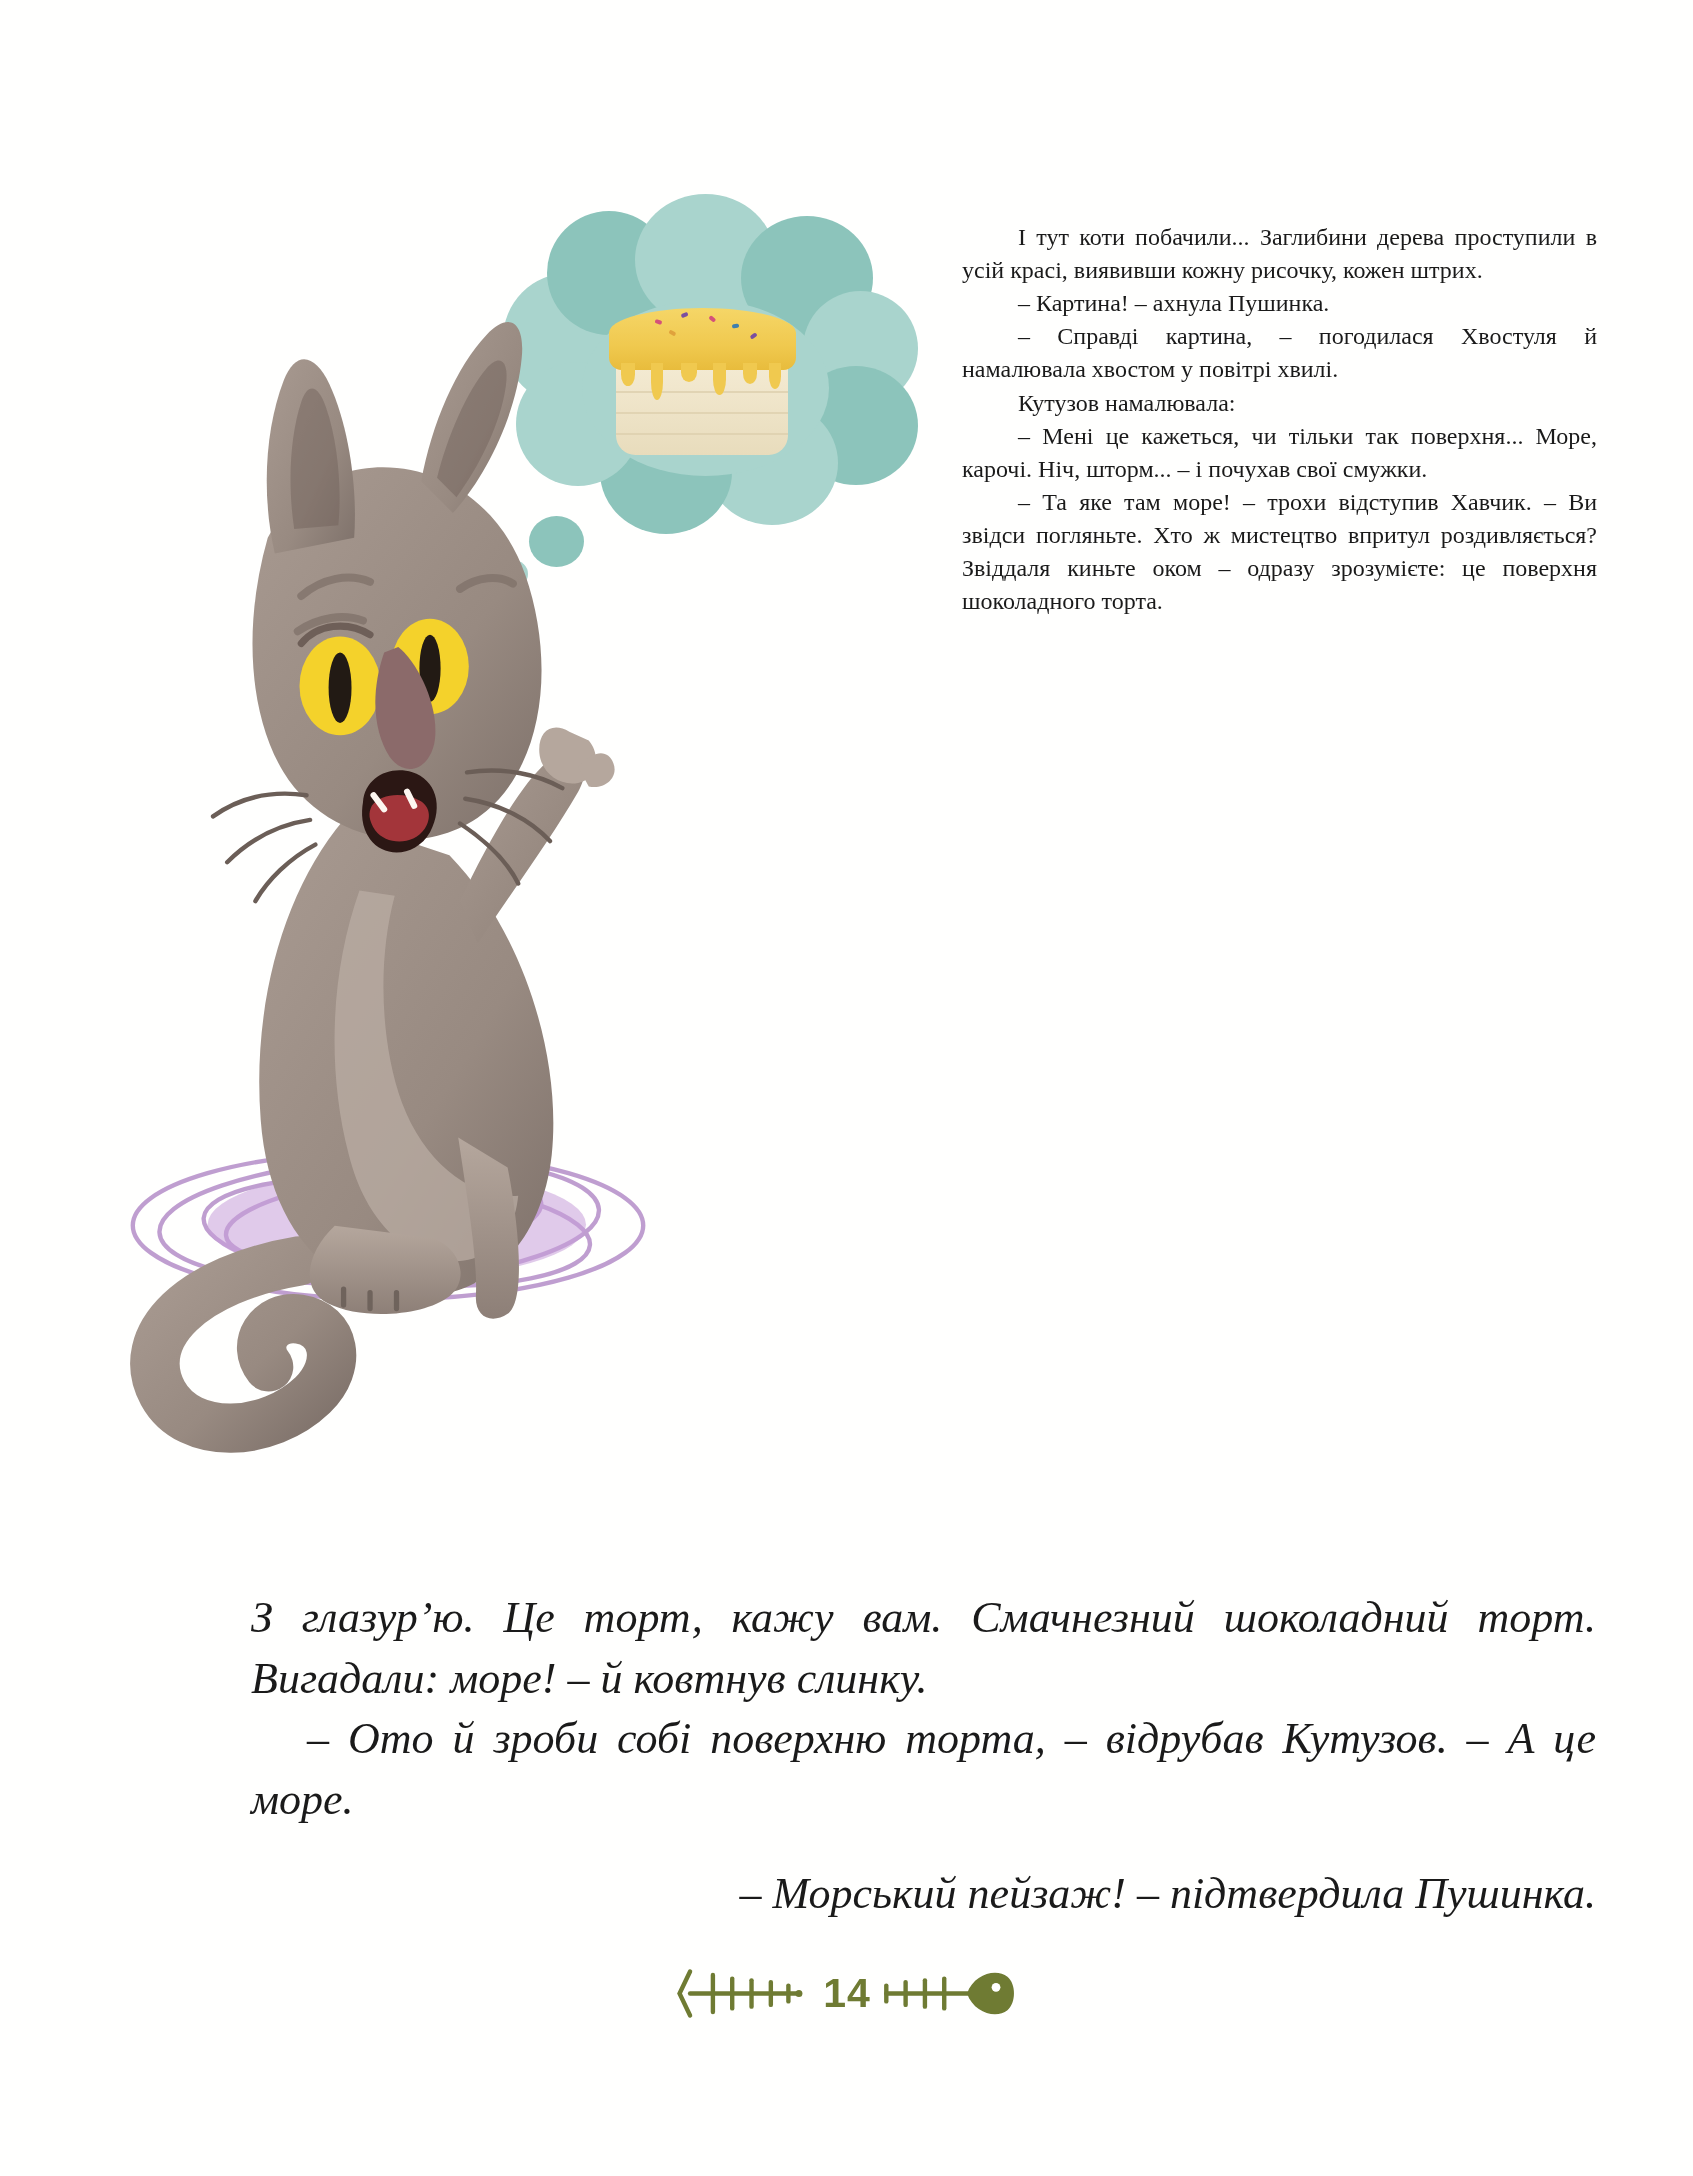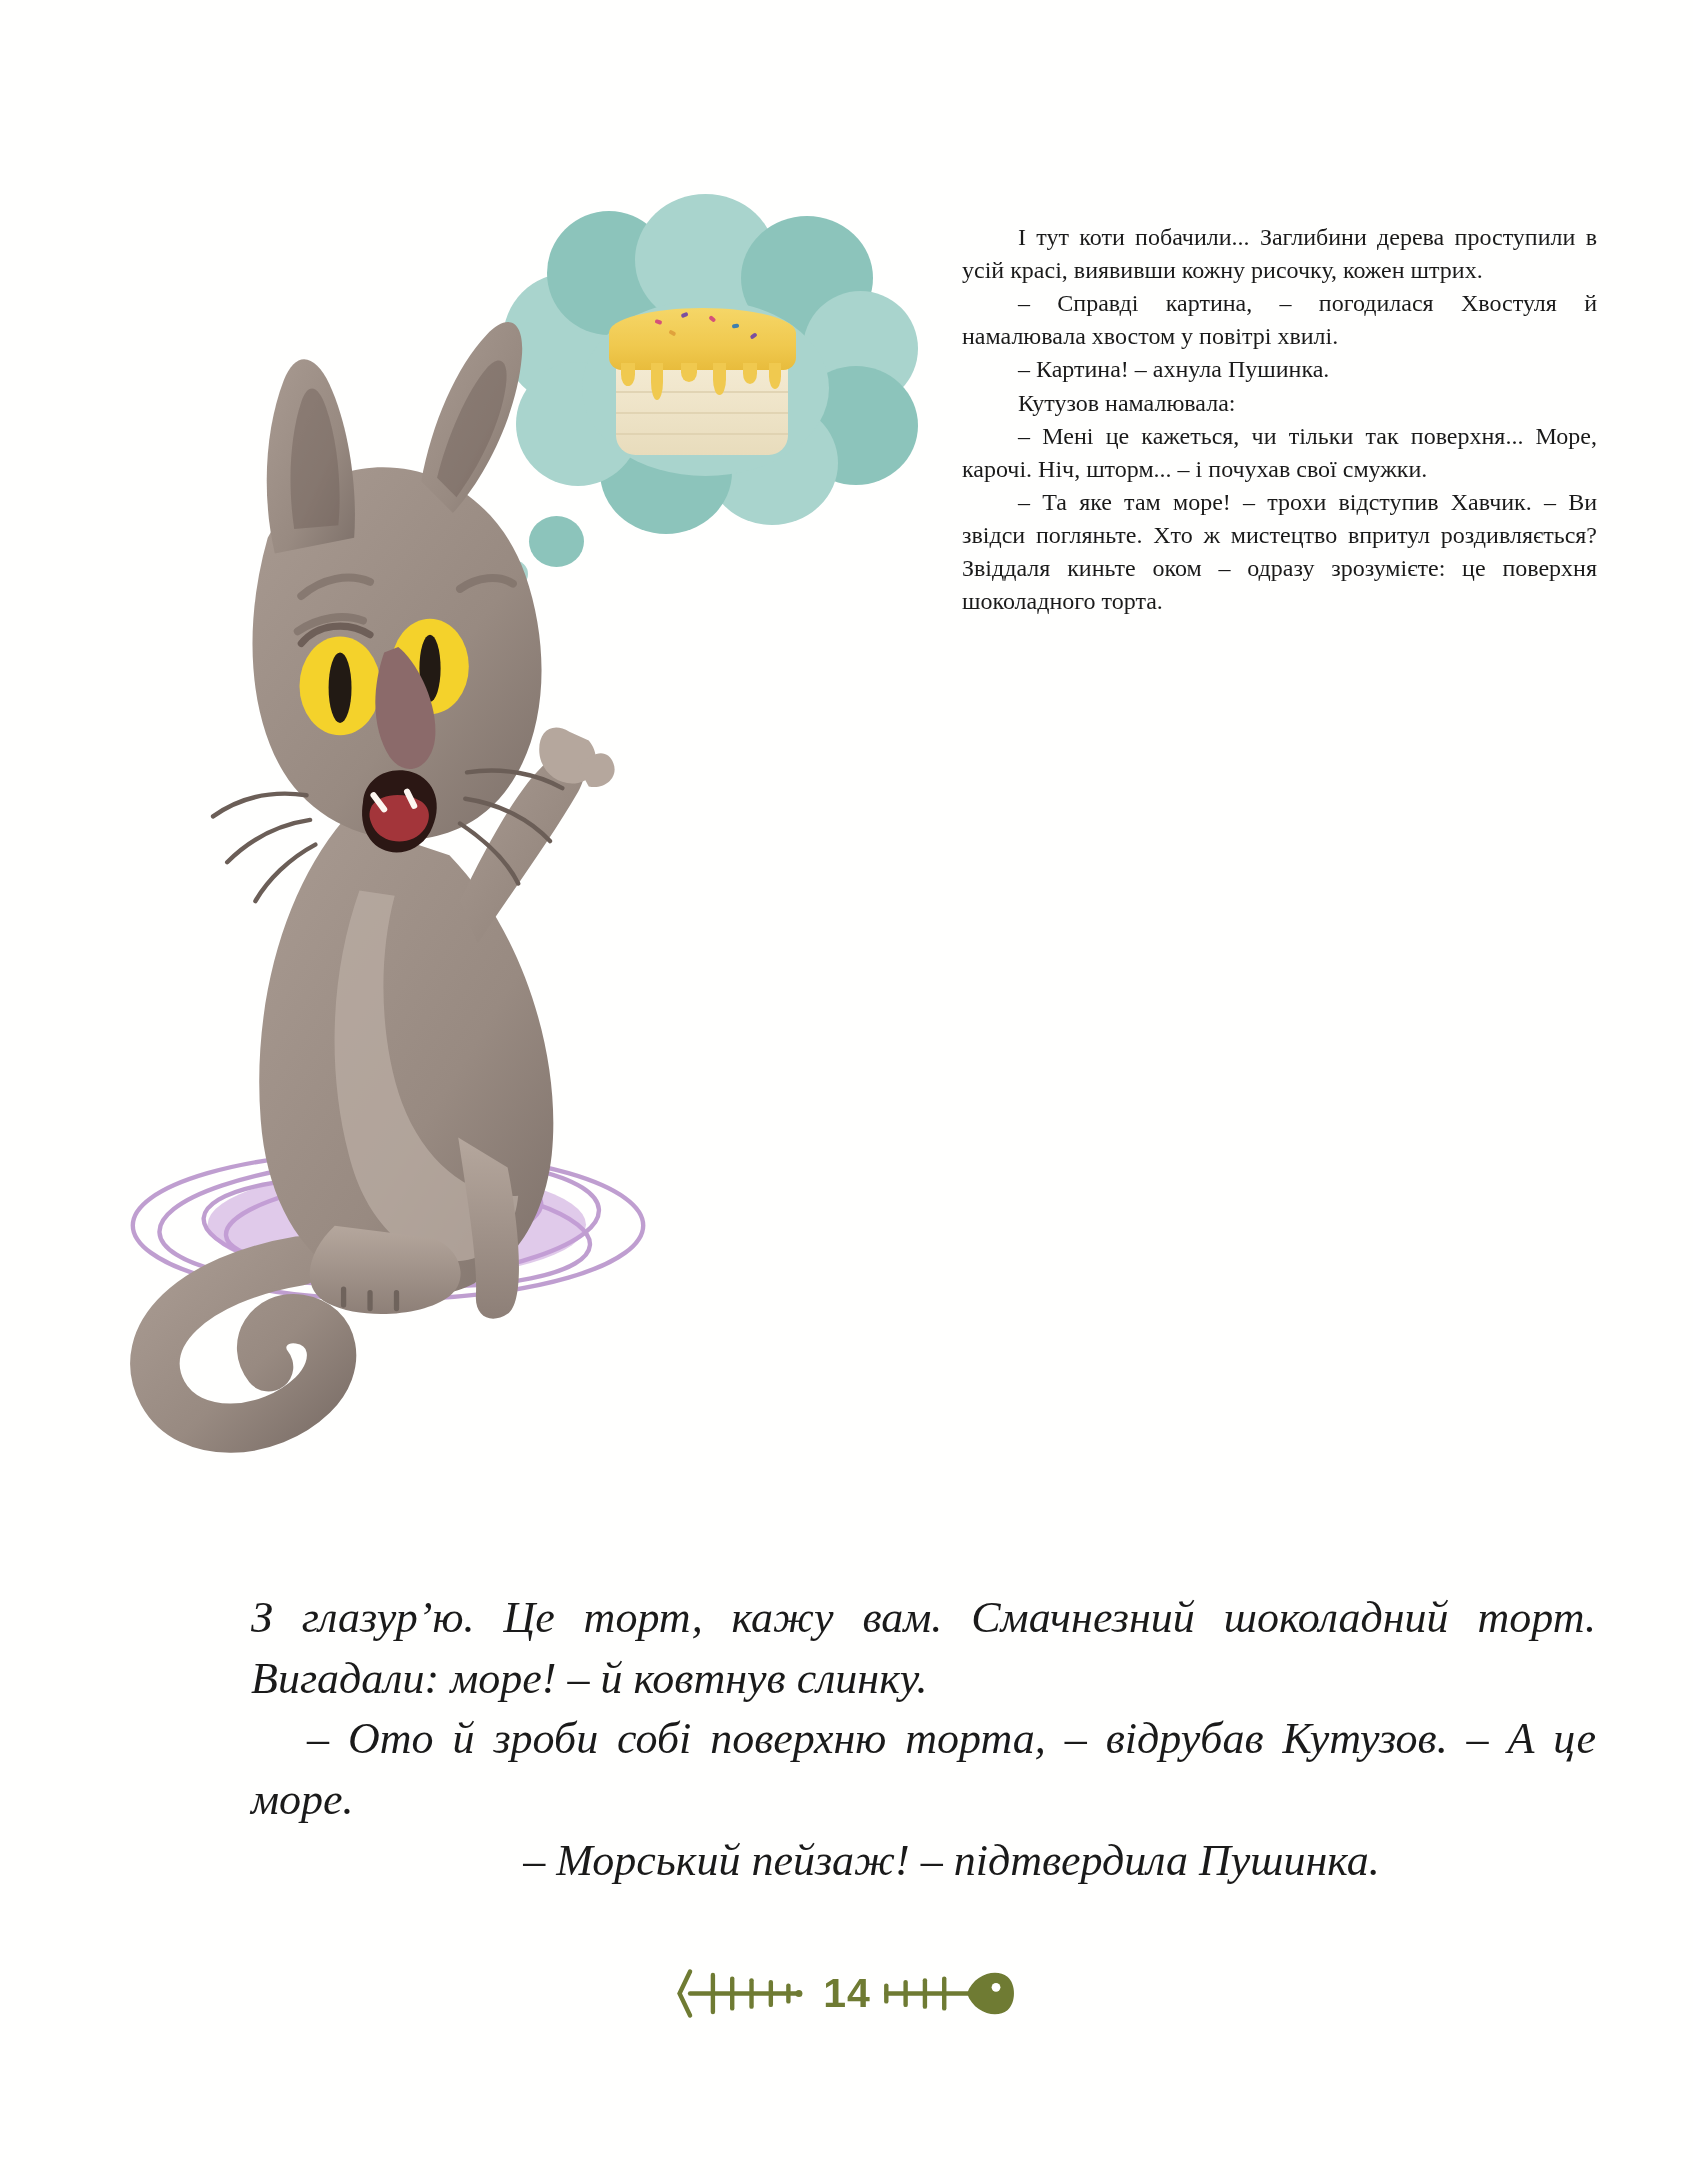--- a/index.html
+++ b/index.html
@@ -124,21 +124,21 @@
     top: 1588px;
     width: 1345px;
     font-size: 44px;
     line-height: 1.38;
     text-align: justify;
     text-justify: inter-word;
     font-style: italic;
   }
   .col-full p { margin: 0; text-indent: 0; }
   .col-full p.ind { text-indent: 56px; }
-  .col-full p.last { text-align: center; }
+  .col-full p.last { text-align: right; margin-top: 33px; }
 
   
   .footer {
     position: absolute;
     left: 0;
     right: 0;
     top: 1954px;
     display: flex;
     align-items: center;
     justify-content: center;
@@ -264,22 +264,22 @@
         <path d="M268 648 C238 664 214 688 200 712"></path>
         <path d="M440 566 C482 560 520 568 548 584"></path>
         <path d="M438 596 C478 602 512 620 534 644"></path>
         <path d="M432 624 C462 644 486 668 498 692"></path>
       </g>
     </svg>
   </div>
 
   <div class="col-right">
     <p>І тут коти побачили... Заглибини дерева проступили в усій красі, виявивши кожну рисочку, кожен штрих.</p>
+    <p>– Картина! – ахнула Пушинка.</p>
     <p>– Справді картина, – погодилася Хвостуля й намалювала хвостом у повітрі хвилі.</p>
-    <p>– Картина! – ахнула Пушинка.</p>
     <p>Кутузов намалювала:</p>
     <p>– Мені це кажеться, чи тільки так поверхня... Море, карочі. Ніч, шторм... – і почухав свої смужки.</p>
     <p>– Та яке там море! – трохи відступив Хавчик. – Ви звідси погляньте. Хто ж мистецтво впритул роздивляється? Звіддаля киньте оком – одразу зрозумієте: це поверхня шоколадного торта.</p>
   </div>
 
   <div class="col-full">
     <p>З глазур’ю. Це торт, кажу вам. Смачнезний шоколадний торт. Вигадали: море! – й ковтнув слинку.</p>
     <p class="ind">– Ото й зроби собі поверхню торта, – відрубав Кутузов. – А це море.</p>
     <p class="ind last">– Морський пейзаж! – підтвердила Пушинка.</p>
   </div>

